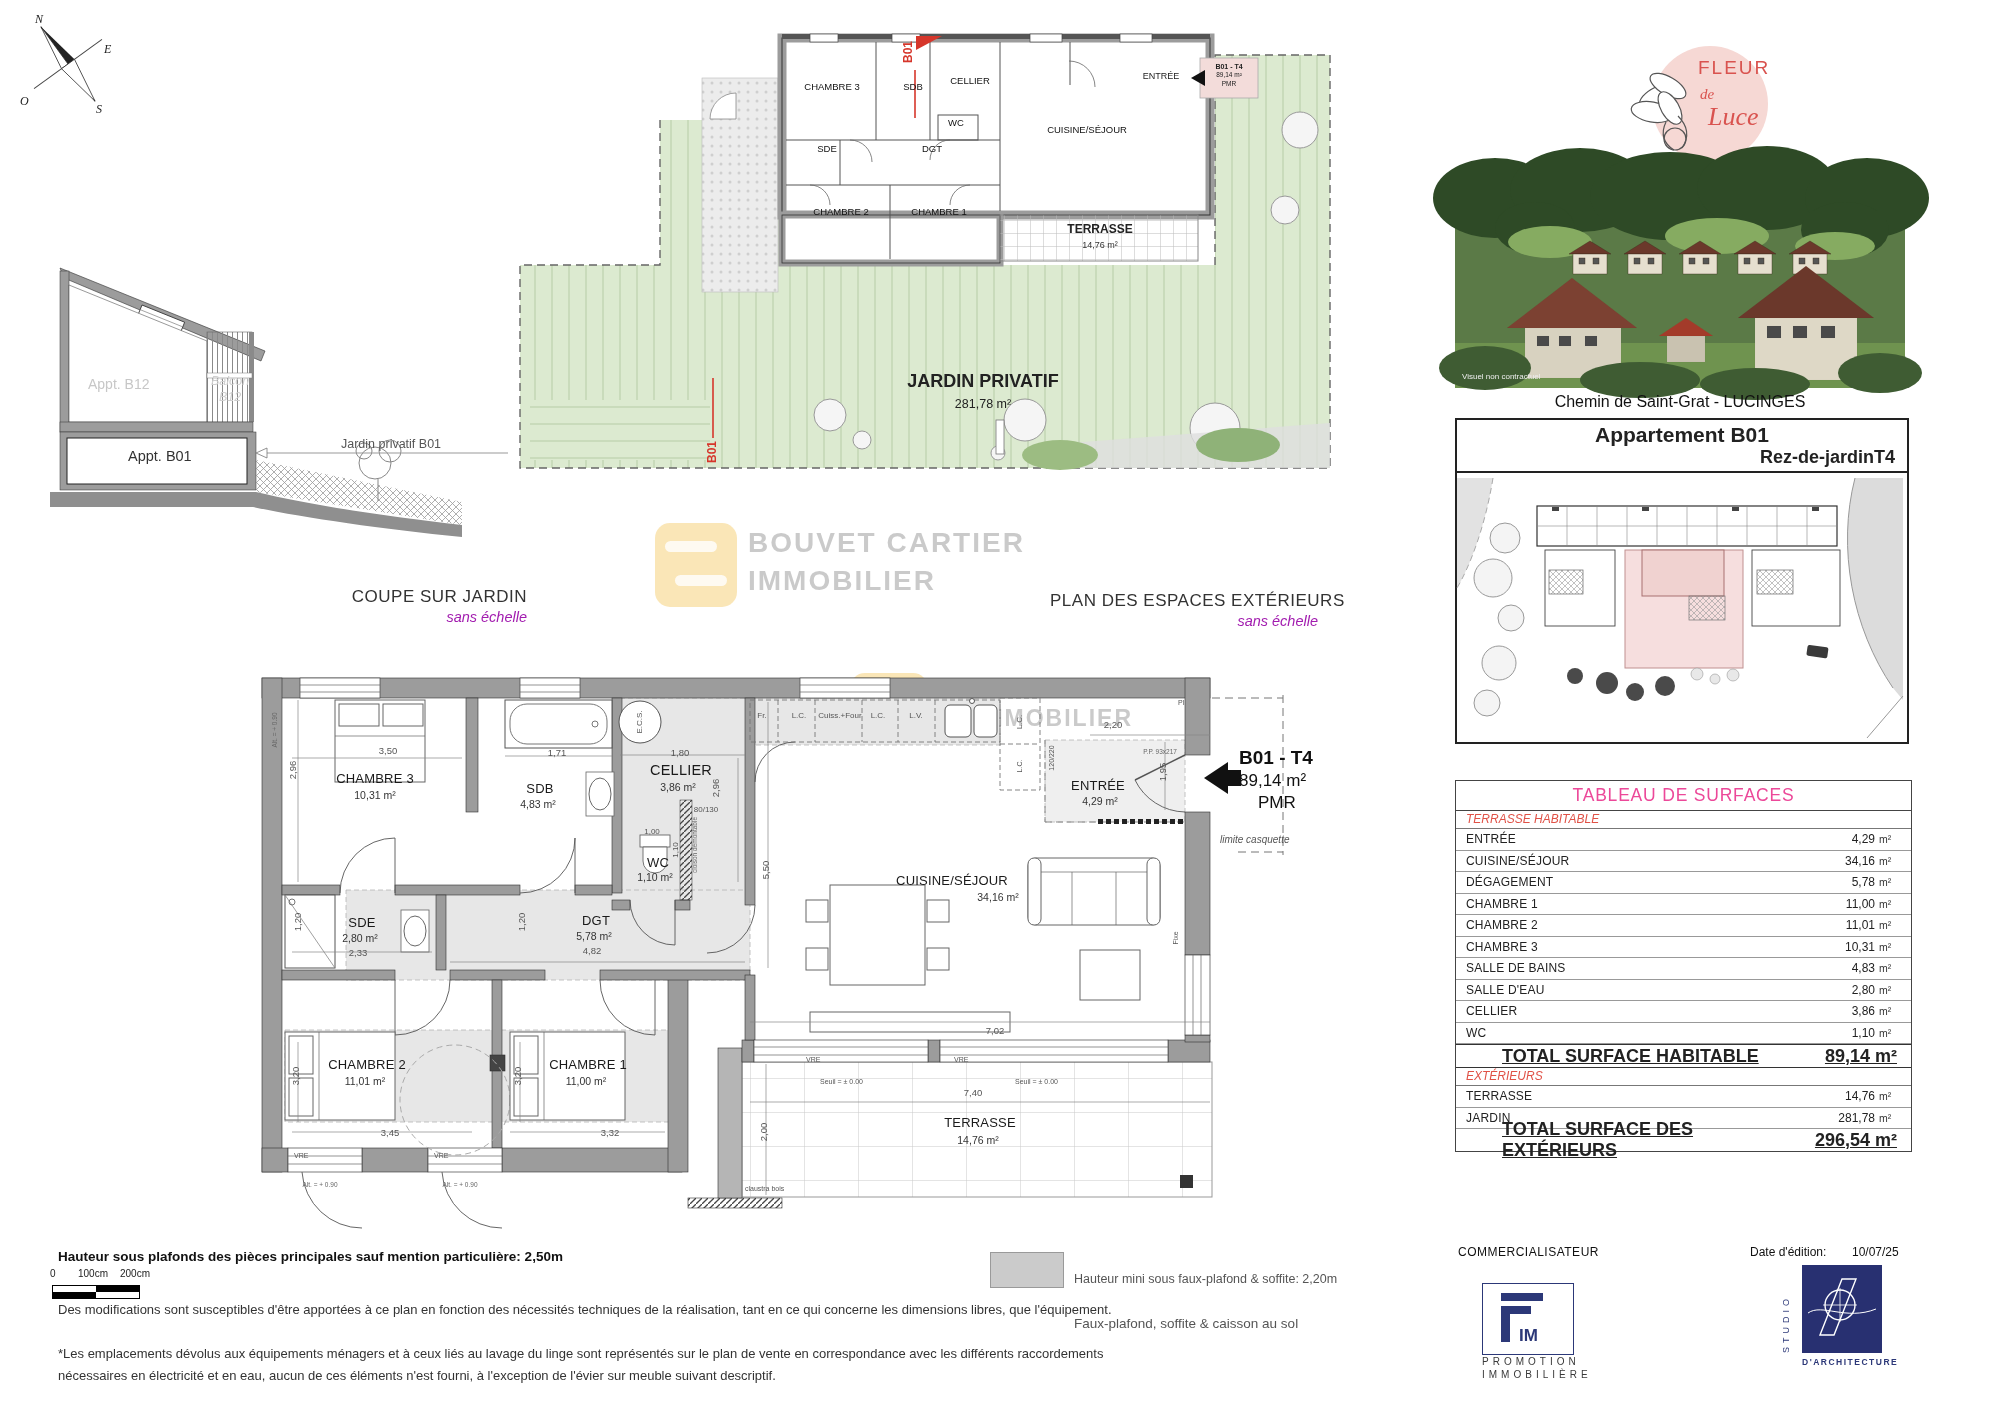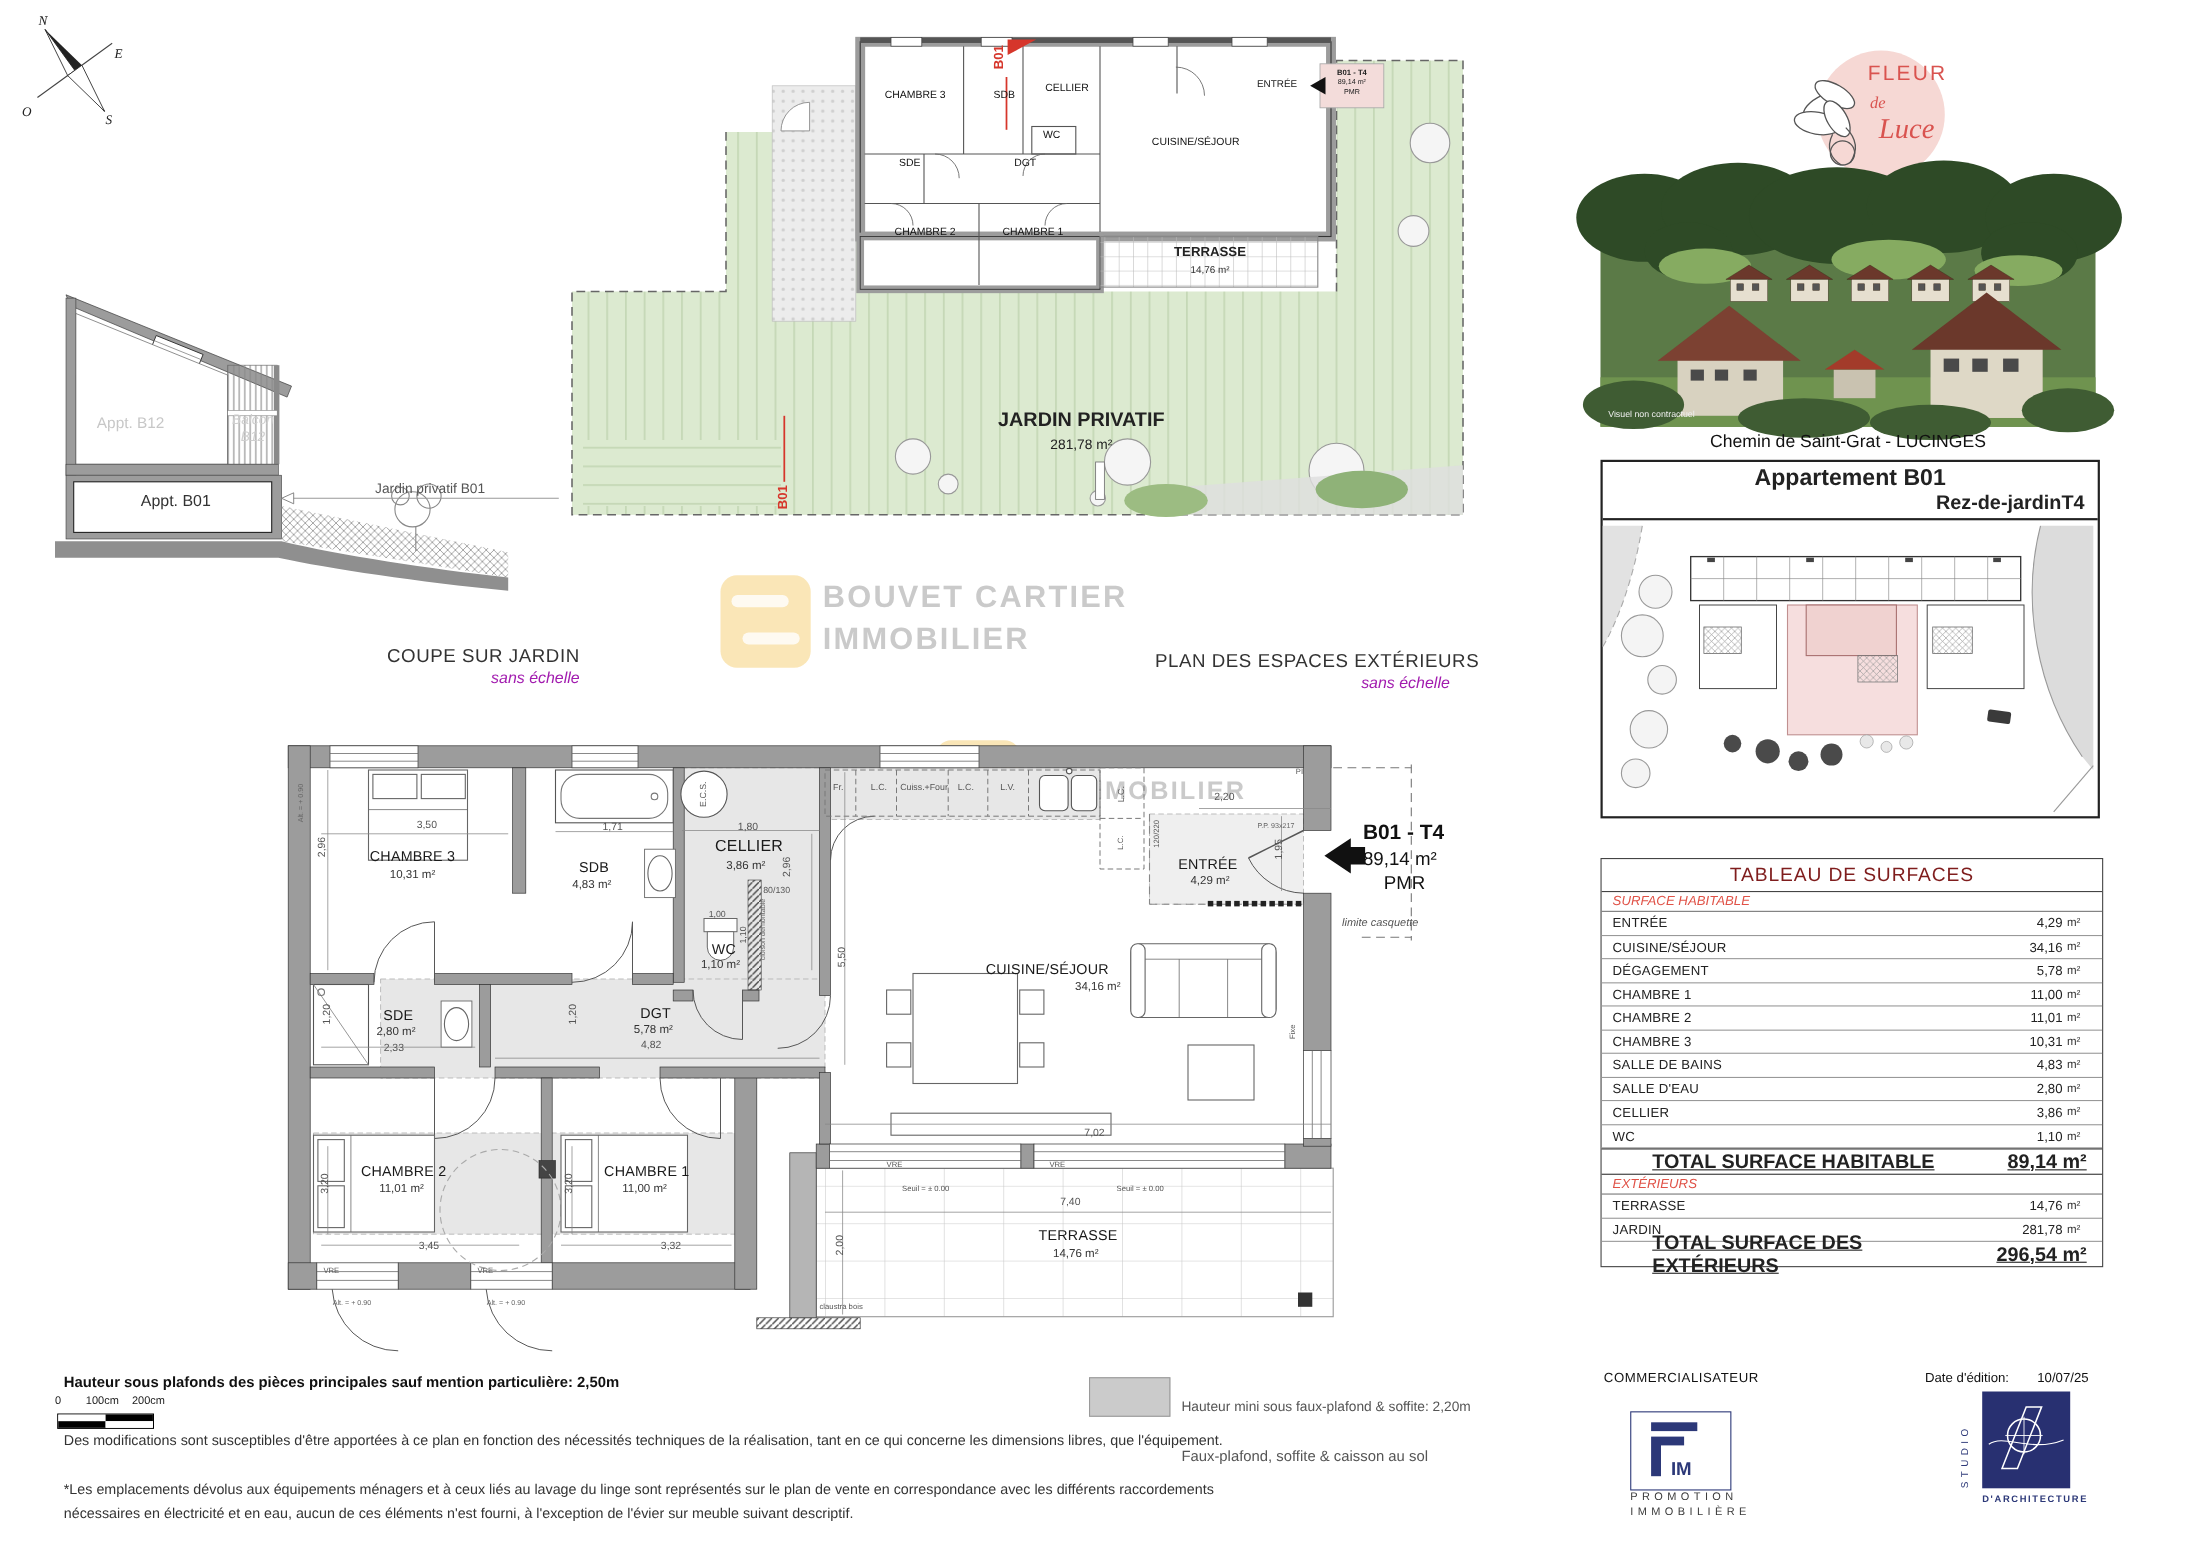--- a/index.html
+++ b/index.html
@@ -25,21 +25,21 @@
   .wmtext{font-weight:bold;color:rgba(150,150,150,.5);letter-spacing:2px;}
   .wmlogo{position:absolute;background:rgba(246,206,112,.5);border-radius:15px;}
   .wmstripe{position:absolute;background:rgba(255,255,255,.8);border-radius:6px;height:11px;}
   
   .address{font-size:16px;color:#111;text-align:center;}
   .unitbox{position:absolute;border:2px solid #222;background:#fff;}
   .unit-title{font-size:21px;font-weight:bold;text-align:center;}
   .unit-sub{font-size:18px;font-weight:bold;}
   .tbl{position:absolute;border:1.6px solid #444;background:#fff;font-size:12px;}
   .tbl-title{height:25px;border-bottom:1.4px solid #444;text-align:center;font-size:17.5px;
-             color:#7f1d1d;letter-spacing:.8px;padding-top:4px;}
+             color:#ec4899;letter-spacing:.8px;padding-top:4px;}
   .tbl-sec{height:16px;padding:1px 0 0 10px;font-size:12px;font-style:italic;color:#e05247;border-bottom:1px solid #777;}
   .trow{display:flex;height:20.5px;align-items:center;border-bottom:1px solid #999;}
   .trow .tl{flex:1;padding-left:10px;letter-spacing:.2px;}
   .trow .tv{width:60px;text-align:right;}
   .trow .tu{width:32px;padding-left:4px;font-size:10.5px;color:#333;}
   .ttotal{display:flex;height:22px;align-items:center;font-weight:bold;font-size:18px;
           border-bottom:1.6px solid #333;}
   .ttotal .tl{flex:1;padding-left:46px;text-decoration:underline;}
   .ttotal .tv{width:92px;text-align:right;padding-right:14px;text-decoration:underline;}
   .foot{font-size:13px;color:#333;}
@@ -687,21 +687,21 @@
     <g fill="#e8e8e8" stroke="#999" stroke-width=".6">
       <circle cx="240" cy="196" r="6"></circle>
         <circle cx="258" cy="201" r="5"></circle>
         <circle cx="276" cy="197" r="6"></circle>
     </g>
     <rect x="350" y="168" width="21" height="11" rx="2" fill="#3a3a3a" transform="rotate(8 360 173)"></rect>
   </svg>
 
   <div class="tbl" style="left:1455px;top:780px;width:455px">
     <div class="tbl-title">TABLEAU DE SURFACES</div>
-    <div class="tbl-sec">SURFACE HABITABLE</div>
+    <div class="tbl-sec">TERRASSE HABITABLE</div>
     <div class="trow">
         <span class="tl">ENTRÉE</span>
         <span class="tv">4,29</span>
         <span class="tu">m²</span>
       </div>
     <div class="trow">
         <span class="tl">CUISINE/SÉJOUR</span>
         <span class="tv">34,16</span>
         <span class="tu">m²</span>
       </div>

